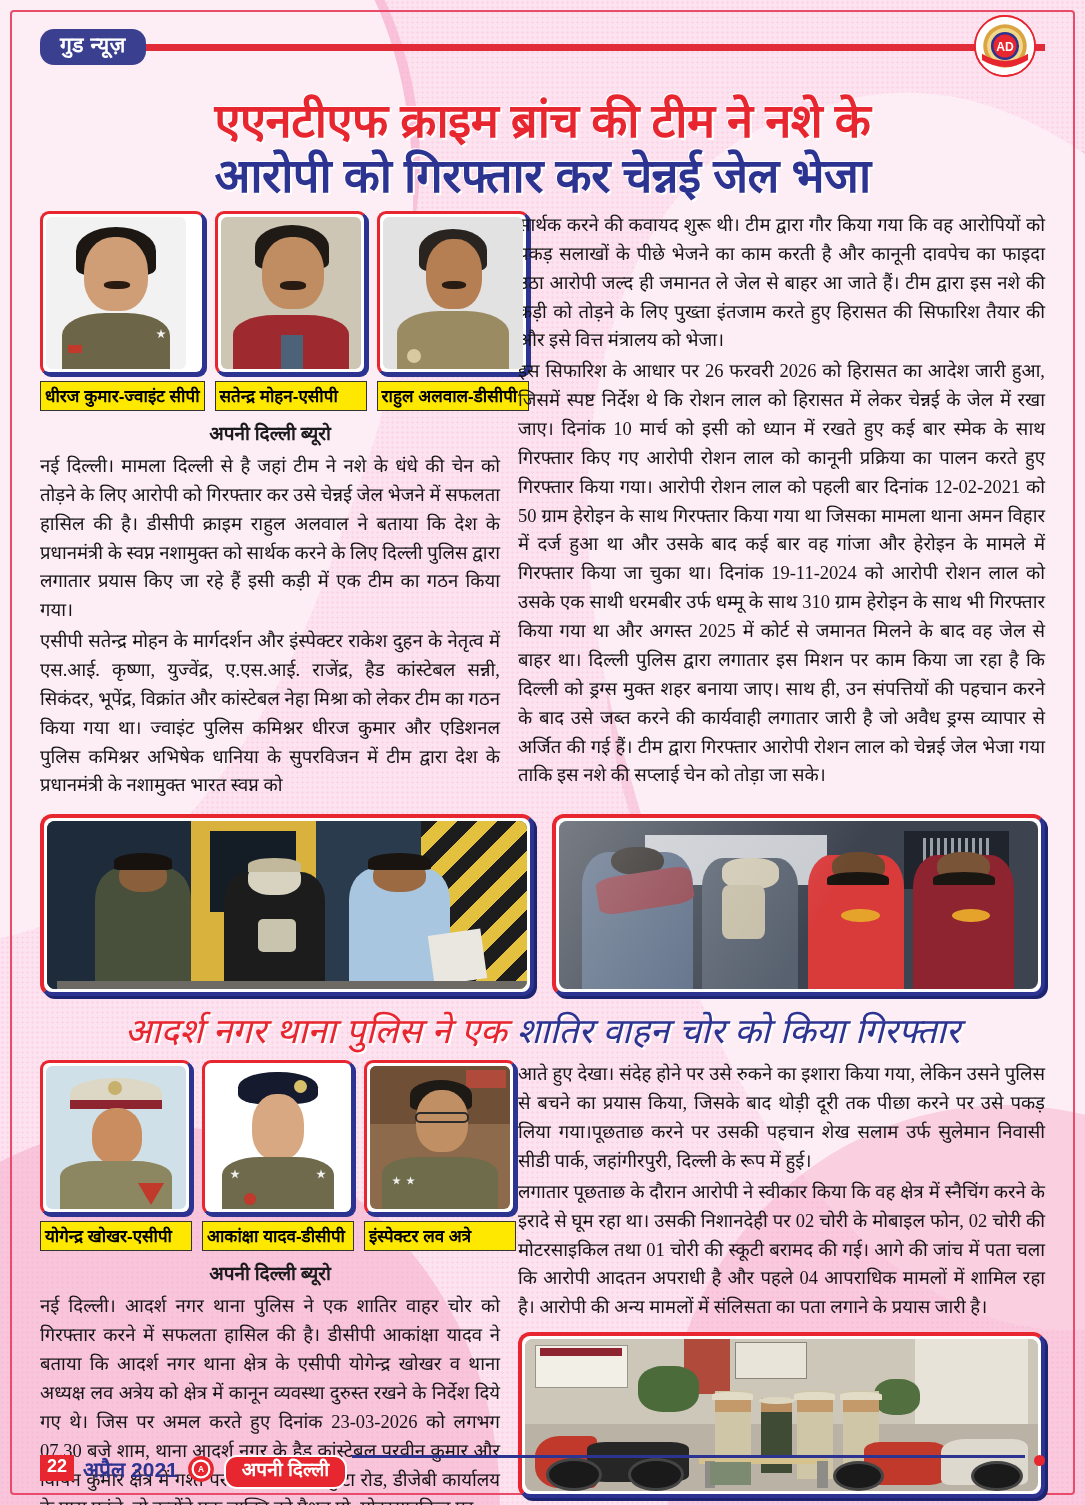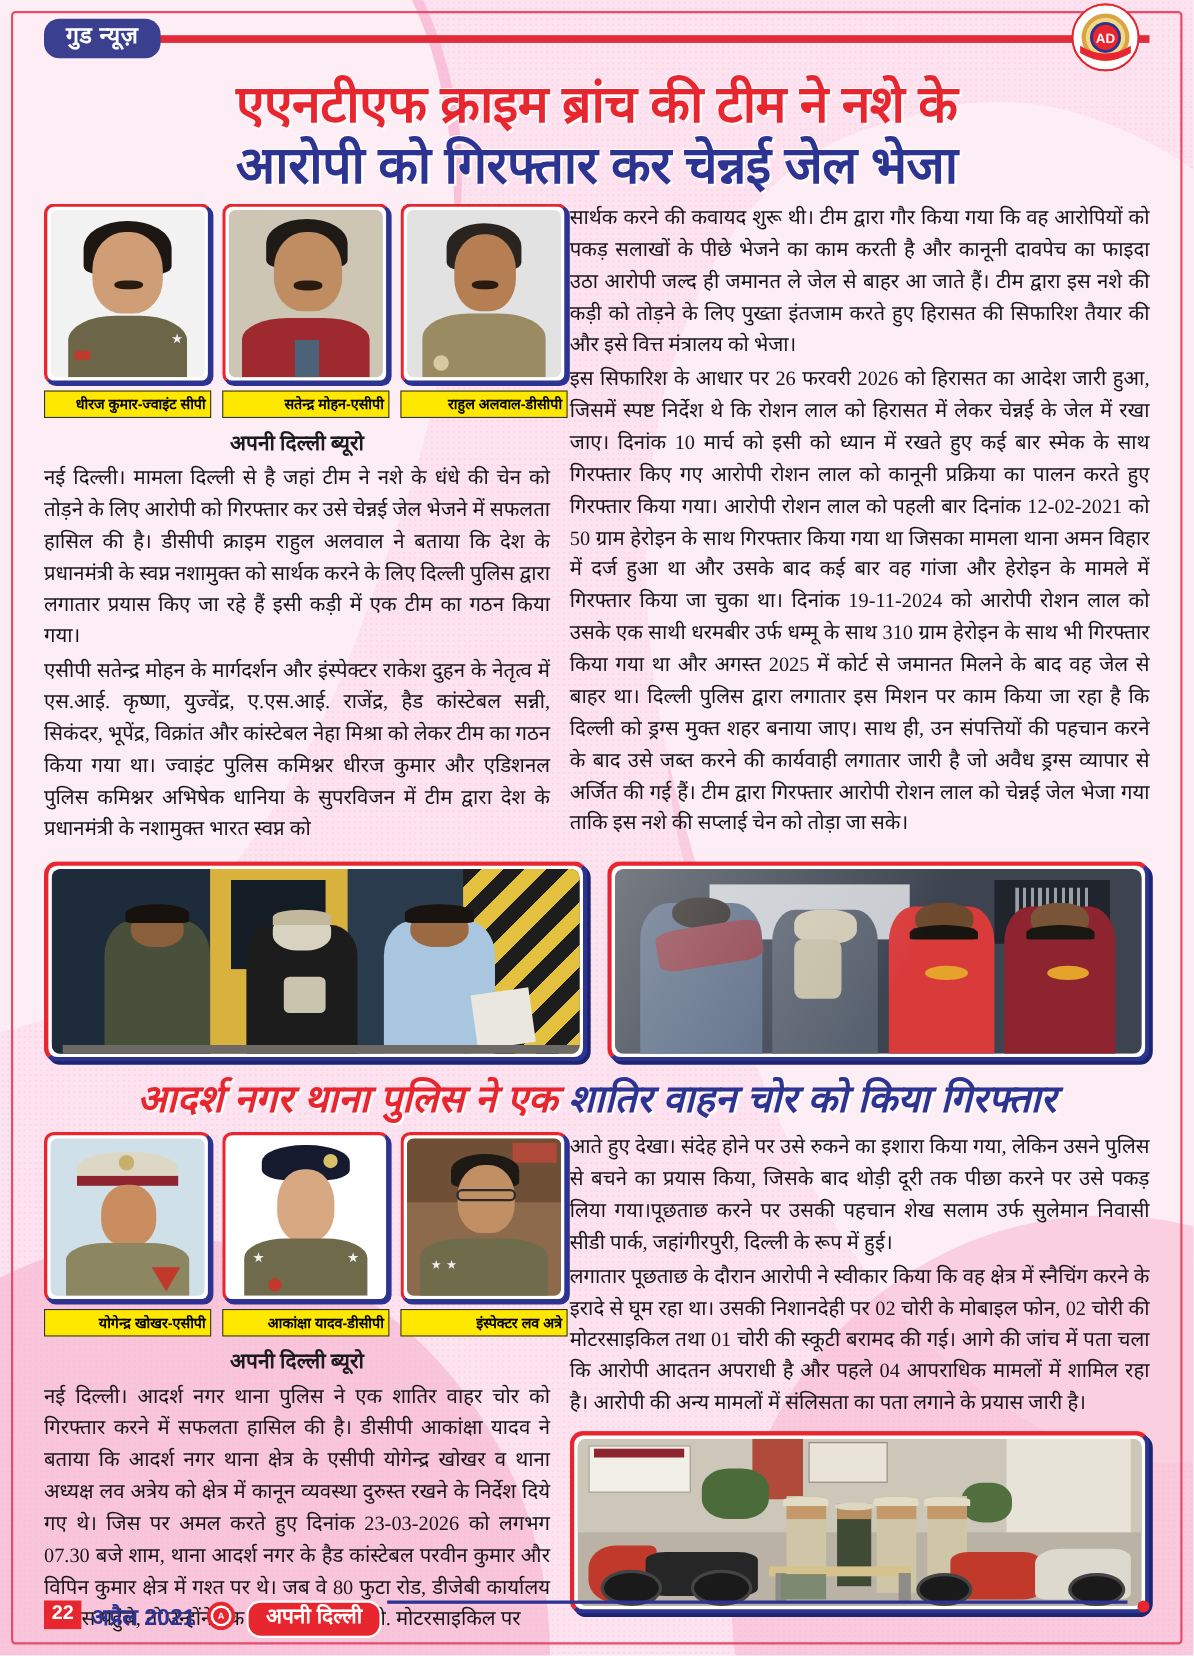--- a/index.html
+++ b/index.html
@@ -85,21 +85,21 @@
     position: absolute;
     inset: 10px;
     border: 2px solid #e94b6a;
     border-radius: 4px;
     pointer-events: none;
   }
 
   .content {
     position: absolute;
     inset: 0;
-    padding: 4px 40px;
+    padding: 16px 40px;
   }
 
   
   .masthead {
     position: relative;
     height: 62px;
     display: flex;
     align-items: center;
   }
   .tag-pill {
@@ -132,41 +132,41 @@
     height: 64px;
     z-index: 4;
   }
 
   
   .headline {
     text-align: center;
     font-family: "Liberation Sans", sans-serif;
     font-weight: bold;
     line-height: 1.16;
-    margin-top: 2px;
+    margin-top: 16px;
   }
   .hl-1 {
     display: block;
     font-size: 47px;
     color: #e8262f;
     text-shadow: 2px 2px 0 #ffffff, -1px -1px 0 #ffffff;
     letter-spacing: -.5px;
   }
   .hl-2 {
     display: block;
     font-size: 47px;
     color: #2c3391;
     text-shadow: 2px 2px 0 #ffffff, -1px -1px 0 #ffffff;
     letter-spacing: -.5px;
   }
 
   .headline-2 {
     text-align: center;
     font-family: "Liberation Sans", sans-serif;
-    font-weight: bold;
+    font-weight: normal;
     font-size: 35px;
     line-height: 1.2;
     margin: 14px 0 8px;
     font-style: italic;
   }
   .headline-2 .red { color: #e8262f; text-shadow: 2px 2px 0 #fff; }
   .headline-2 .blue { color: #2c3391; text-shadow: 2px 2px 0 #fff; }
 
   
   .cols {
@@ -197,24 +197,24 @@
     border-radius: 6px;
     overflow: hidden;
     position: relative;
     background: #d9d9d9;
   }
 
   .caption {
     margin-top: 6px;
     background: #ffe800;
     border: 1.5px solid #333333;
-    text-align: right;
-    font-family: "Liberation Sans", sans-serif;
-    font-weight: bold;
-    font-size: 13px;
+    text-align: left;
+    font-family: "Liberation Sans", sans-serif;
+    font-weight: bold;
+    font-size: 17px;
     padding: 2px 4px 3px;
     color: #000000;
     white-space: nowrap;
   }
   .byline {
     text-align: center;
     font-weight: bold;
     font-size: 19px;
     color: #1b1b1b;
     margin: 9px 0 6px;

